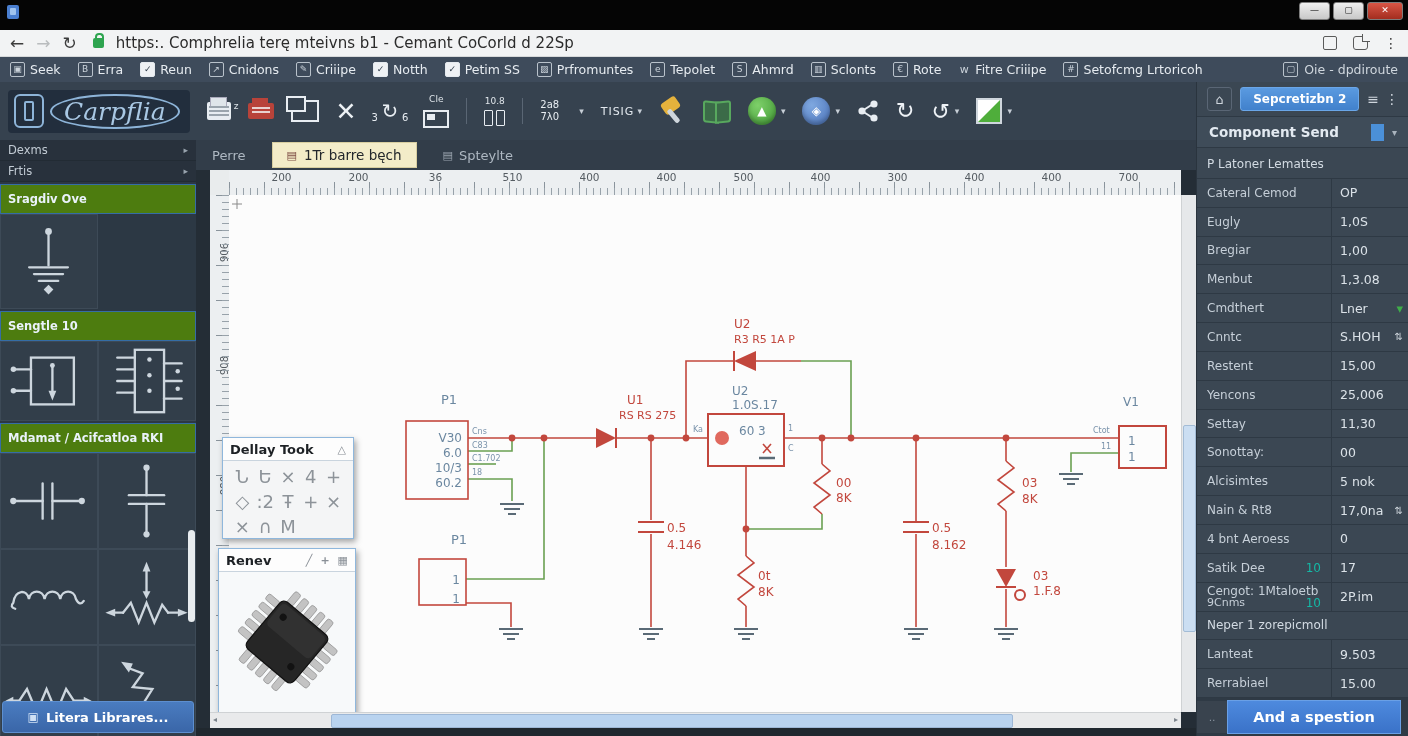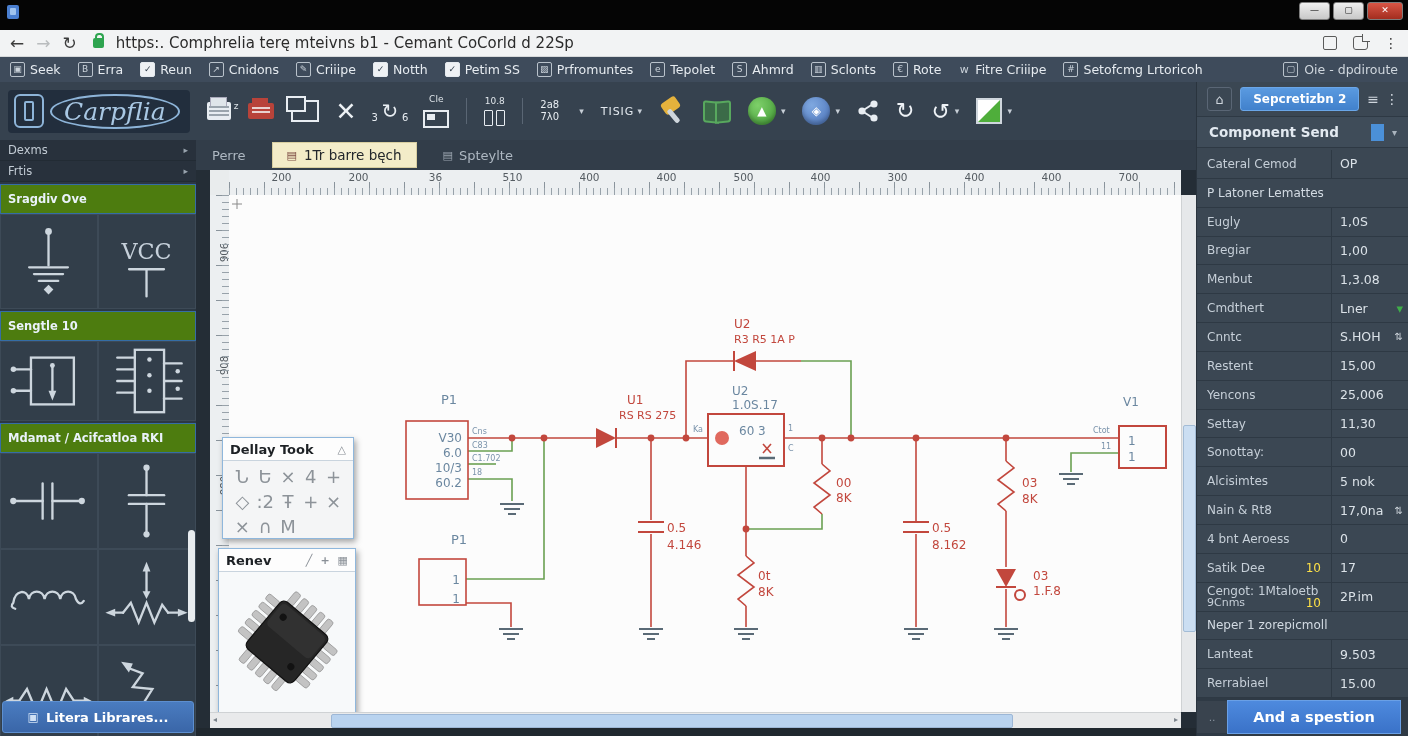--- a/index.html
+++ b/index.html
@@ -139,21 +139,21 @@
   .rp-bluebtn{background:linear-gradient(#5a9ae0,#4181cc);border:1px solid #6aa6e8;border-radius:3px;color:#fff;font-size:12px;font-weight:bold;padding:4px 12px;white-space:nowrap;}
   .rp-listico{margin-left:auto;color:#cfd6dd;font-size:14px;display:flex;gap:6px;align-items:center;}
   .rp-compsend{height:30px;display:flex;align-items:center;gap:8px;padding:0 12px;border-top:1px solid #2e3944;border-bottom:1px solid #2e3944;background:#3f4c59;}
   .rp-compsend .cs-label{color:#e2e9f0;font-size:13.5px;font-weight:bold;}
   .cs-chip{width:13px;height:17px;background:#4b90d8;margin-left:auto;}
   .cs-caret{color:#aab4be;font-size:10px;}
   .rp-rows{position:absolute;left:0;right:0;top:68px;bottom:38px;display:flex;flex-direction:column;overflow:hidden;}
   .prow{flex:1;min-height:0;display:flex;align-items:center;border-bottom:1px solid #2e3944;padding:0 0 0 10px;box-sizing:border-box;}
   .plabel{width:124px;flex:none;display:flex;flex-wrap:wrap;align-items:center;color:#c6cfd8;font-size:12px;line-height:12px;padding-right:4px;box-sizing:border-box;}
   .pl2{font-size:11px;}
-  .pmid{margin-left:auto;padding-right:6px;color:#fde047;}
+  .pmid{margin-left:auto;padding-right:6px;color:#14b8a6;}
   .pval{flex:1;align-self:stretch;border-left:1px solid #2e3944;display:flex;align-items:center;padding:0 6px 0 8px;color:#dbe2e8;font-size:12.5px;gap:4px;}
   .pwidget{margin-left:auto;color:#cfd6dd;font-size:10px;}
   .w-green .pwidget{color:#3fae49;font-size:13px;}
   .row-subheader .plabel{width:100%;color:#d3dbe3;}
   .rp-bottom{position:absolute;left:0;right:0;bottom:0;height:38px;background:#2f3a45;display:flex;align-items:center;}
   .rp-mini{width:30px;height:32px;background:#39434e;color:#8d98a3;font-size:10px;display:flex;align-items:center;justify-content:center;}
   .ask-btn{flex:1;height:32px;background:linear-gradient(#4e8ade,#3a72c8);border:1px solid #6aa0e6;color:#fff;font-size:14.5px;font-weight:bold;display:flex;align-items:center;justify-content:center;margin-right:8px;}
 </style>
 </head>
 <body>
@@ -354,29 +354,20 @@
       <div class="sb-cell" style="height:95px">
         <svg viewBox="0 0 97 96">
             <g class="sbsym">
               <line x1="48" y1="20" x2="48" y2="52"></line>
               <line x1="28" y1="54" x2="68" y2="54"></line>
               <line x1="33" y1="61" x2="63" y2="61"></line>
               <line x1="38" y1="68" x2="58" y2="68"></line>
             </g>
             <circle class="sbfill" cx="48" cy="17" r="3.5"></circle>
             <polygon class="sbfill" points="48,72 53,77 48,82 43,77"></polygon>
-          </svg>
-      </div>
-      <div class="sb-cell" style="height:95px">
-        <svg viewBox="0 0 97 96">
-            <text class="sbtext" x="48" y="45" text-anchor="middle">VCC</text>
-            <g class="sbsym">
-              <line x1="30" y1="56" x2="66" y2="56"></line>
-              <line x1="48" y1="56" x2="48" y2="84"></line>
-            </g>
           </svg>
       </div>
     </div>
 
     <div class="sb-header">Sengtle 10</div>
     <div class="sb-grid">
       <div class="sb-cell" style="height:80px">
         <svg viewBox="0 0 97 80">
             <g class="sbsym">
               <rect x="30" y="16" width="44" height="48"></rect>
@@ -781,37 +772,37 @@
         <span>⋮</span>
       </span>
     </div>
     <div class="rp-compsend">
       <span class="cs-label">Component Send</span>
       <span class="cs-chip"></span>
       <span class="cs-caret">▾</span>
     </div>
     <div class="rp-rows">
 
+        <div class="prow row-subheader">
+          <div class="plabel">
+            <span class="pl1">P Latoner Lemattes</span>
+
+          </div>
+
+        </div>
+
         <div class="prow">
           <div class="plabel">
             <span class="pl1">Cateral Cemod</span>
 
           </div>
           <div class="pval">
             <span class="pv">OP</span>
 
           </div>
-        </div>
-
-        <div class="prow row-subheader">
-          <div class="plabel">
-            <span class="pl1">P Latoner Lemattes</span>
-
-          </div>
-
         </div>
 
         <div class="prow">
           <div class="plabel">
             <span class="pl1">Eugly</span>
 
           </div>
           <div class="pval">
             <span class="pv">1,0S</span>
 

